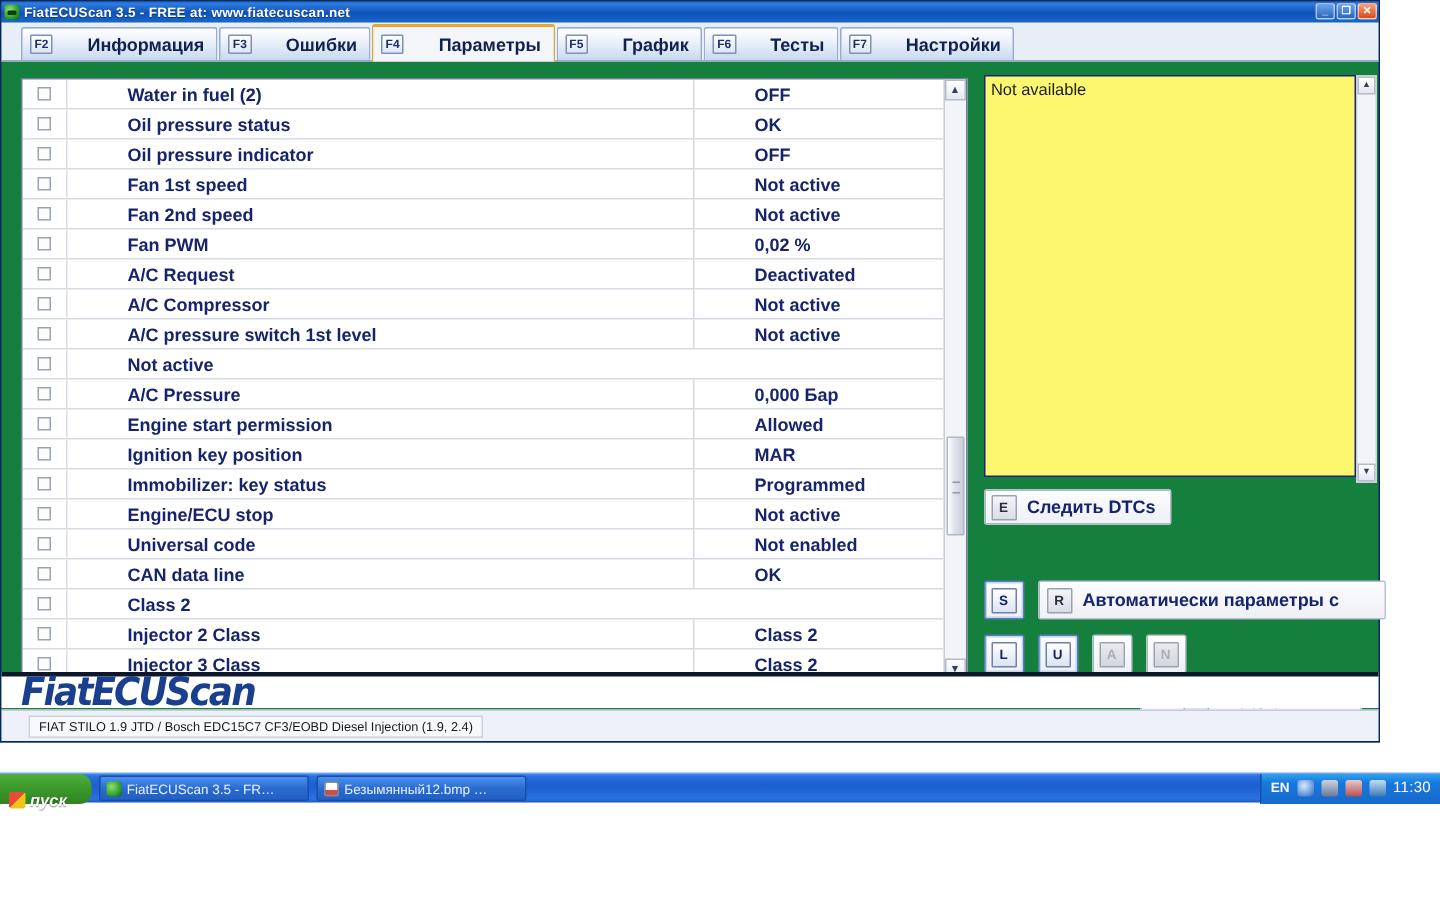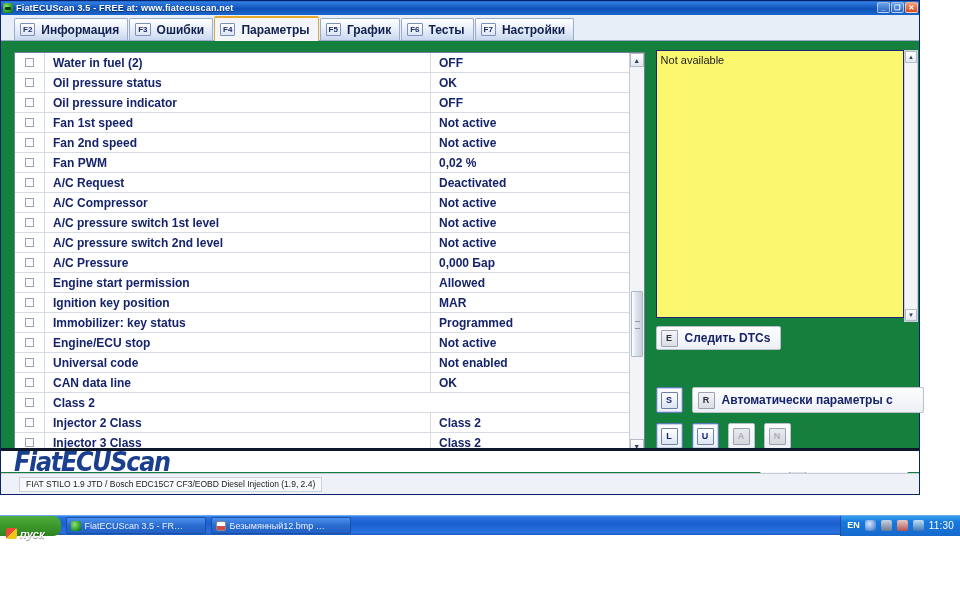--- a/index.html
+++ b/index.html
@@ -68,21 +68,21 @@
     position: relative;
     height: 26px;
     background: #e8eef8;
     padding-left: 13px;
     display: flex; align-items: flex-end;
     border-bottom: 1px solid #9aaccb;
   }
   .tab {
     height: 22px;
     display: flex; align-items: center;
-    gap: 6px;
+    gap: 23px;
     padding: 0 8px 0 5px;
     margin-right: 1px;
     background: linear-gradient(to bottom, #ffffff 0%, #eaf0fa 45%, #c9d8ef 100%);
     border: 1px solid #9aaccb;
     border-bottom: none;
     border-radius: 2px 2px 0 0;
     cursor: default;
     margin-top: 48px;
   }
   .tab.active {
@@ -130,20 +130,21 @@
   #grid-scroll {
     flex: 1;
     overflow: hidden;
     position: relative;
   }
   .grow {
     display: flex;
     height: 20px;
     border-bottom: 1px solid #d6dae2;
     align-items: center;
+    gap: 32px;
   }
   .gcheck {
     width: 30px; flex: none;
     display:flex; align-items:center; justify-content:center;
     border-right: 1px solid #d6dae2;
     height: 100%;
   }
   .gcheck i {
     display:block; width: 9px; height: 9px;
     border: 1px solid #9aa3b4;
@@ -505,21 +506,20 @@
               <div class="gcheck">
                 <i></i>
               </div>
               <div class="gname">A/C pressure switch 1st level</div>
               <div class="gval">Not active</div>
             </div>
             <div class="grow">
               <div class="gcheck">
                 <i></i>
               </div>
-              <div class="gname">A/C pressure switch 2nd level</div>
               <div class="gval">Not active</div>
             </div>
             <div class="grow">
               <div class="gcheck">
                 <i></i>
               </div>
               <div class="gname">A/C Pressure</div>
               <div class="gval">0,000 Бар</div>
             </div>
             <div class="grow">

